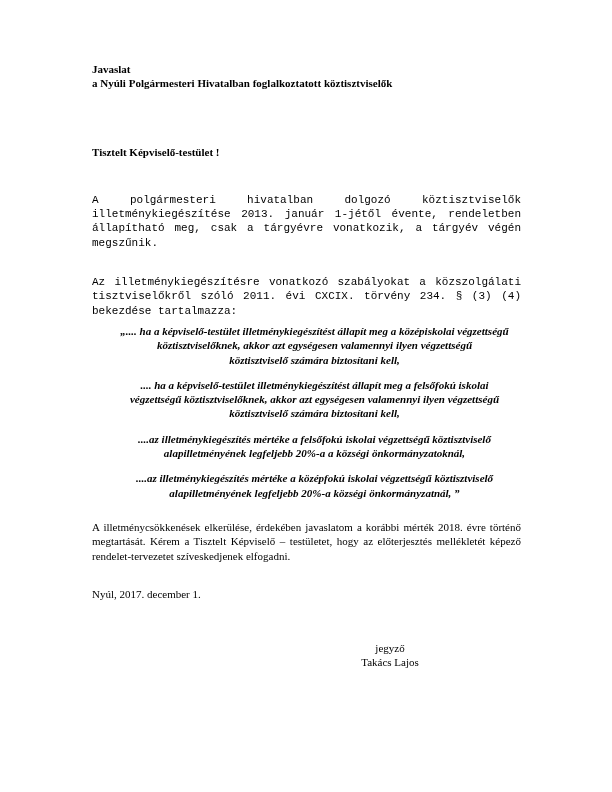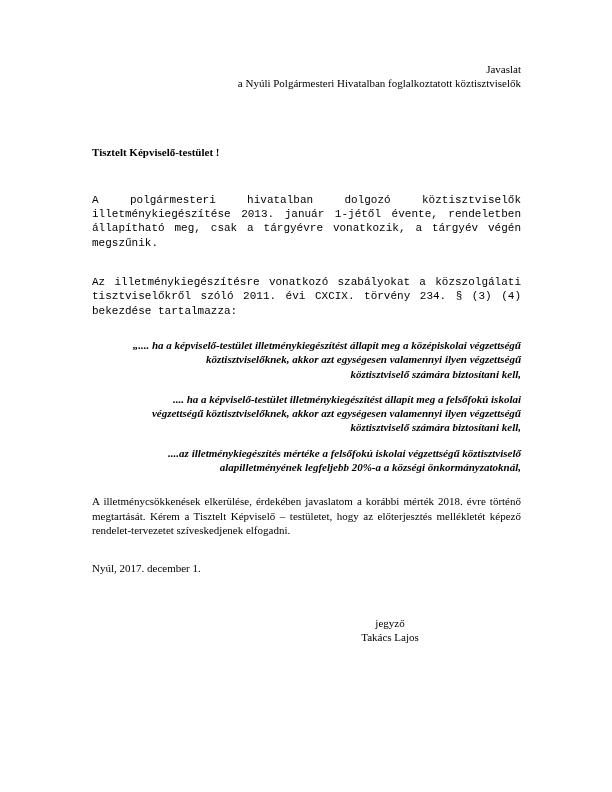--- a/index.html
+++ b/index.html
@@ -15,41 +15,41 @@
     background: #ffffff;
     outline: 1px solid #e6e6e6;
     padding: 62px 91px 0 92px;
     font-family: "Liberation Serif", "DejaVu Serif", serif;
     font-size: 11px;
     line-height: 1.3;
     color: #000000;
     overflow: hidden;
   }
   .title-block {
-    text-align: right;
-    font-weight: normal;
+    text-align: left;
+    font-weight: bold;
     margin-bottom: 54px;
   }
   .salutation {
     font-weight: bold;
     margin-bottom: 34px;
   }
   .para {
     text-align: justify;
     margin: 0 0 25px 0;
     font-family: Liberation Mono, monospace;
   }
   .para.law-ref {
-    margin-bottom: 20px;
+    margin-bottom: 6px;
   }
   .quote {
     font-style: italic;
     font-weight: bold;
     white-space: pre-line;
-    text-align: right;
+    text-align: center;
     margin: 0 0 11px 16px;
   }
   .closing {
     text-align: justify;
     margin: 20px 0 12px 0;
   }
   .date-line {
     margin-top: 24px;
   }
   .signature-block {
@@ -76,20 +76,22 @@
   <p class="para law-ref">Az illetménykiegészítésre vonatkozó szabályokat a közszolgálati tisztviselőkről szóló 2011. évi CXCIX. törvény 234. § (3) (4) bekezdése tartalmazza:</p>
 
   <p class="quote">„.... ha a képviselő-testület illetménykiegészítést állapít meg a középiskolai végzettségű
 köztisztviselőknek, akkor azt egységesen valamennyi ilyen végzettségű
 köztisztviselő számára biztosítani kell,</p>
   <p class="quote">.... ha a képviselő-testület illetménykiegészítést állapít meg a felsőfokú iskolai
 végzettségű köztisztviselőknek, akkor azt egységesen valamennyi ilyen végzettségű
 köztisztviselő számára biztosítani kell,</p>
   <p class="quote">....az illetménykiegészítés mértéke a felsőfokú iskolai végzettségű köztisztviselő
 alapilletményének legfeljebb 20%-a a községi önkormányzatoknál,</p>
+  <p class="quote">....az illetménykiegészítés mértéke a középfokú iskolai végzettségű köztisztviselő
+alapilletményének legfeljebb 20%-a községi önkormányzatnál, ”</p>
 
   <p class="closing">A illetménycsökkenések elkerülése, érdekében javaslatom a korábbi mérték 2018. évre történő megtartását. Kérem a Tisztelt Képviselő – testületet, hogy az előterjesztés mellékletét képező rendelet-tervezetet szíveskedjenek elfogadni.</p>
 
   <div class="date-line">Nyúl, 2017. december 1.</div>
 
   <div class="signature-block">
     <div>jegyző</div>
     <div>Takács Lajos</div>
   </div>
 

